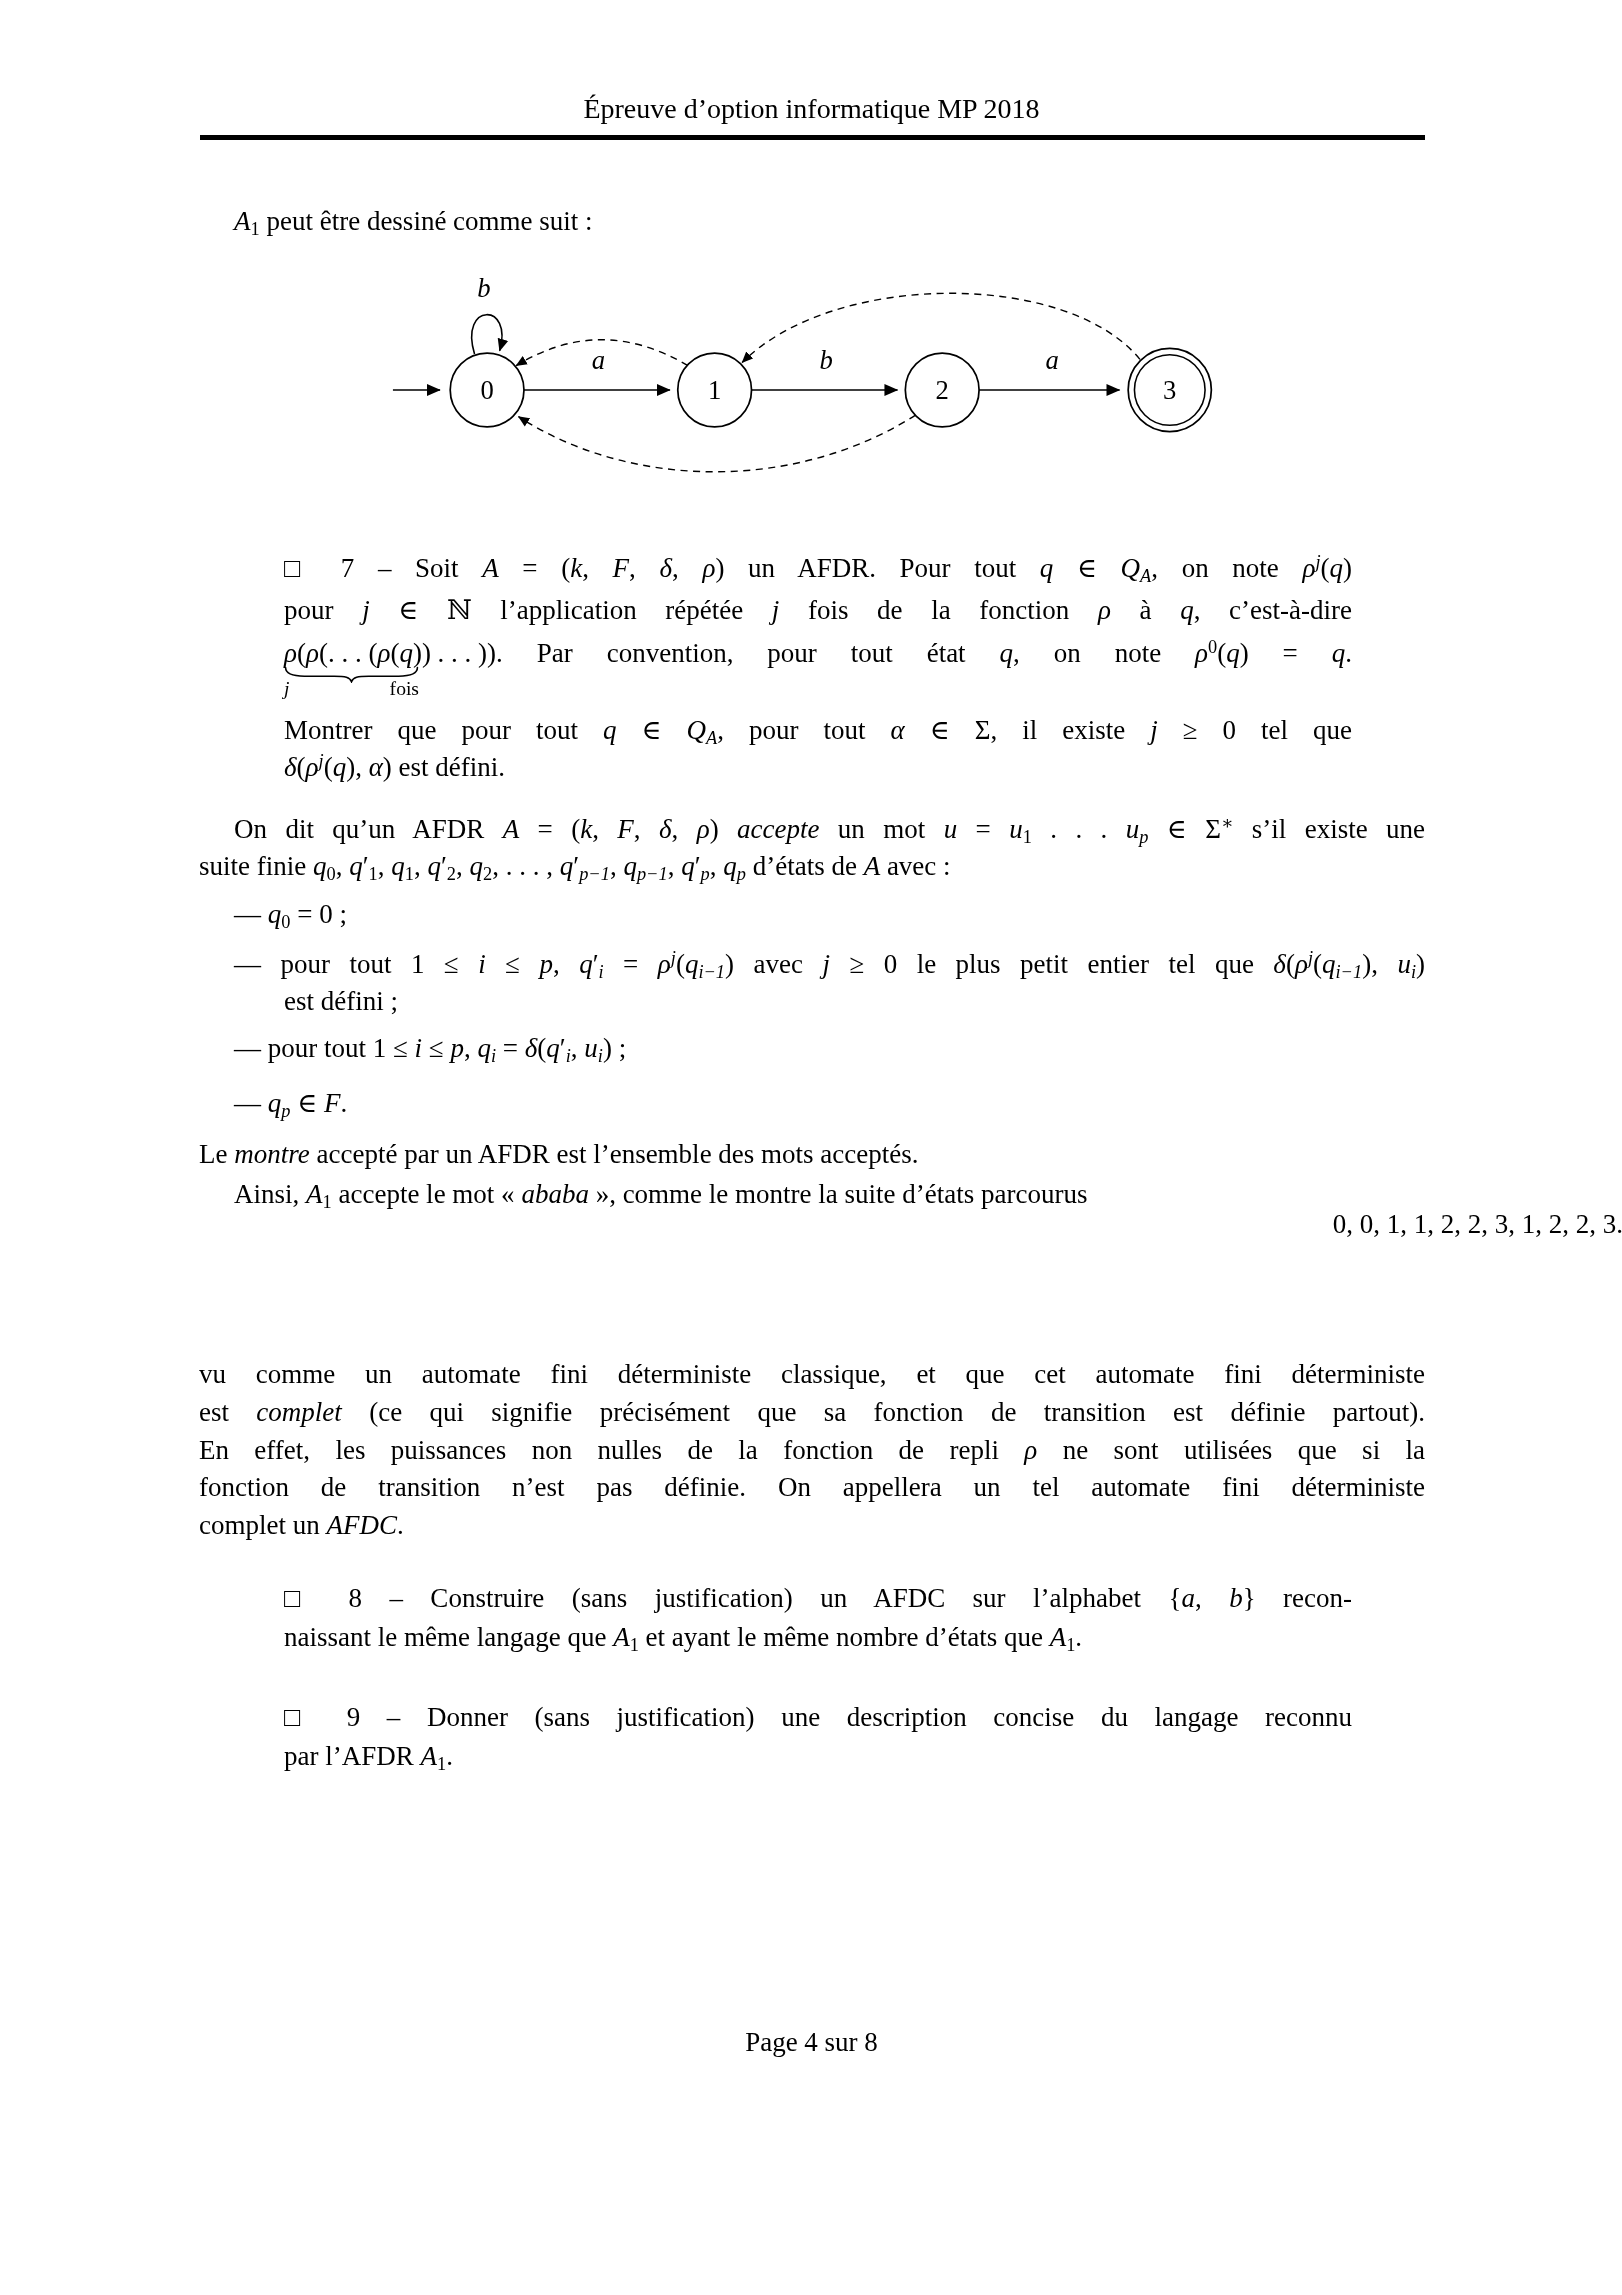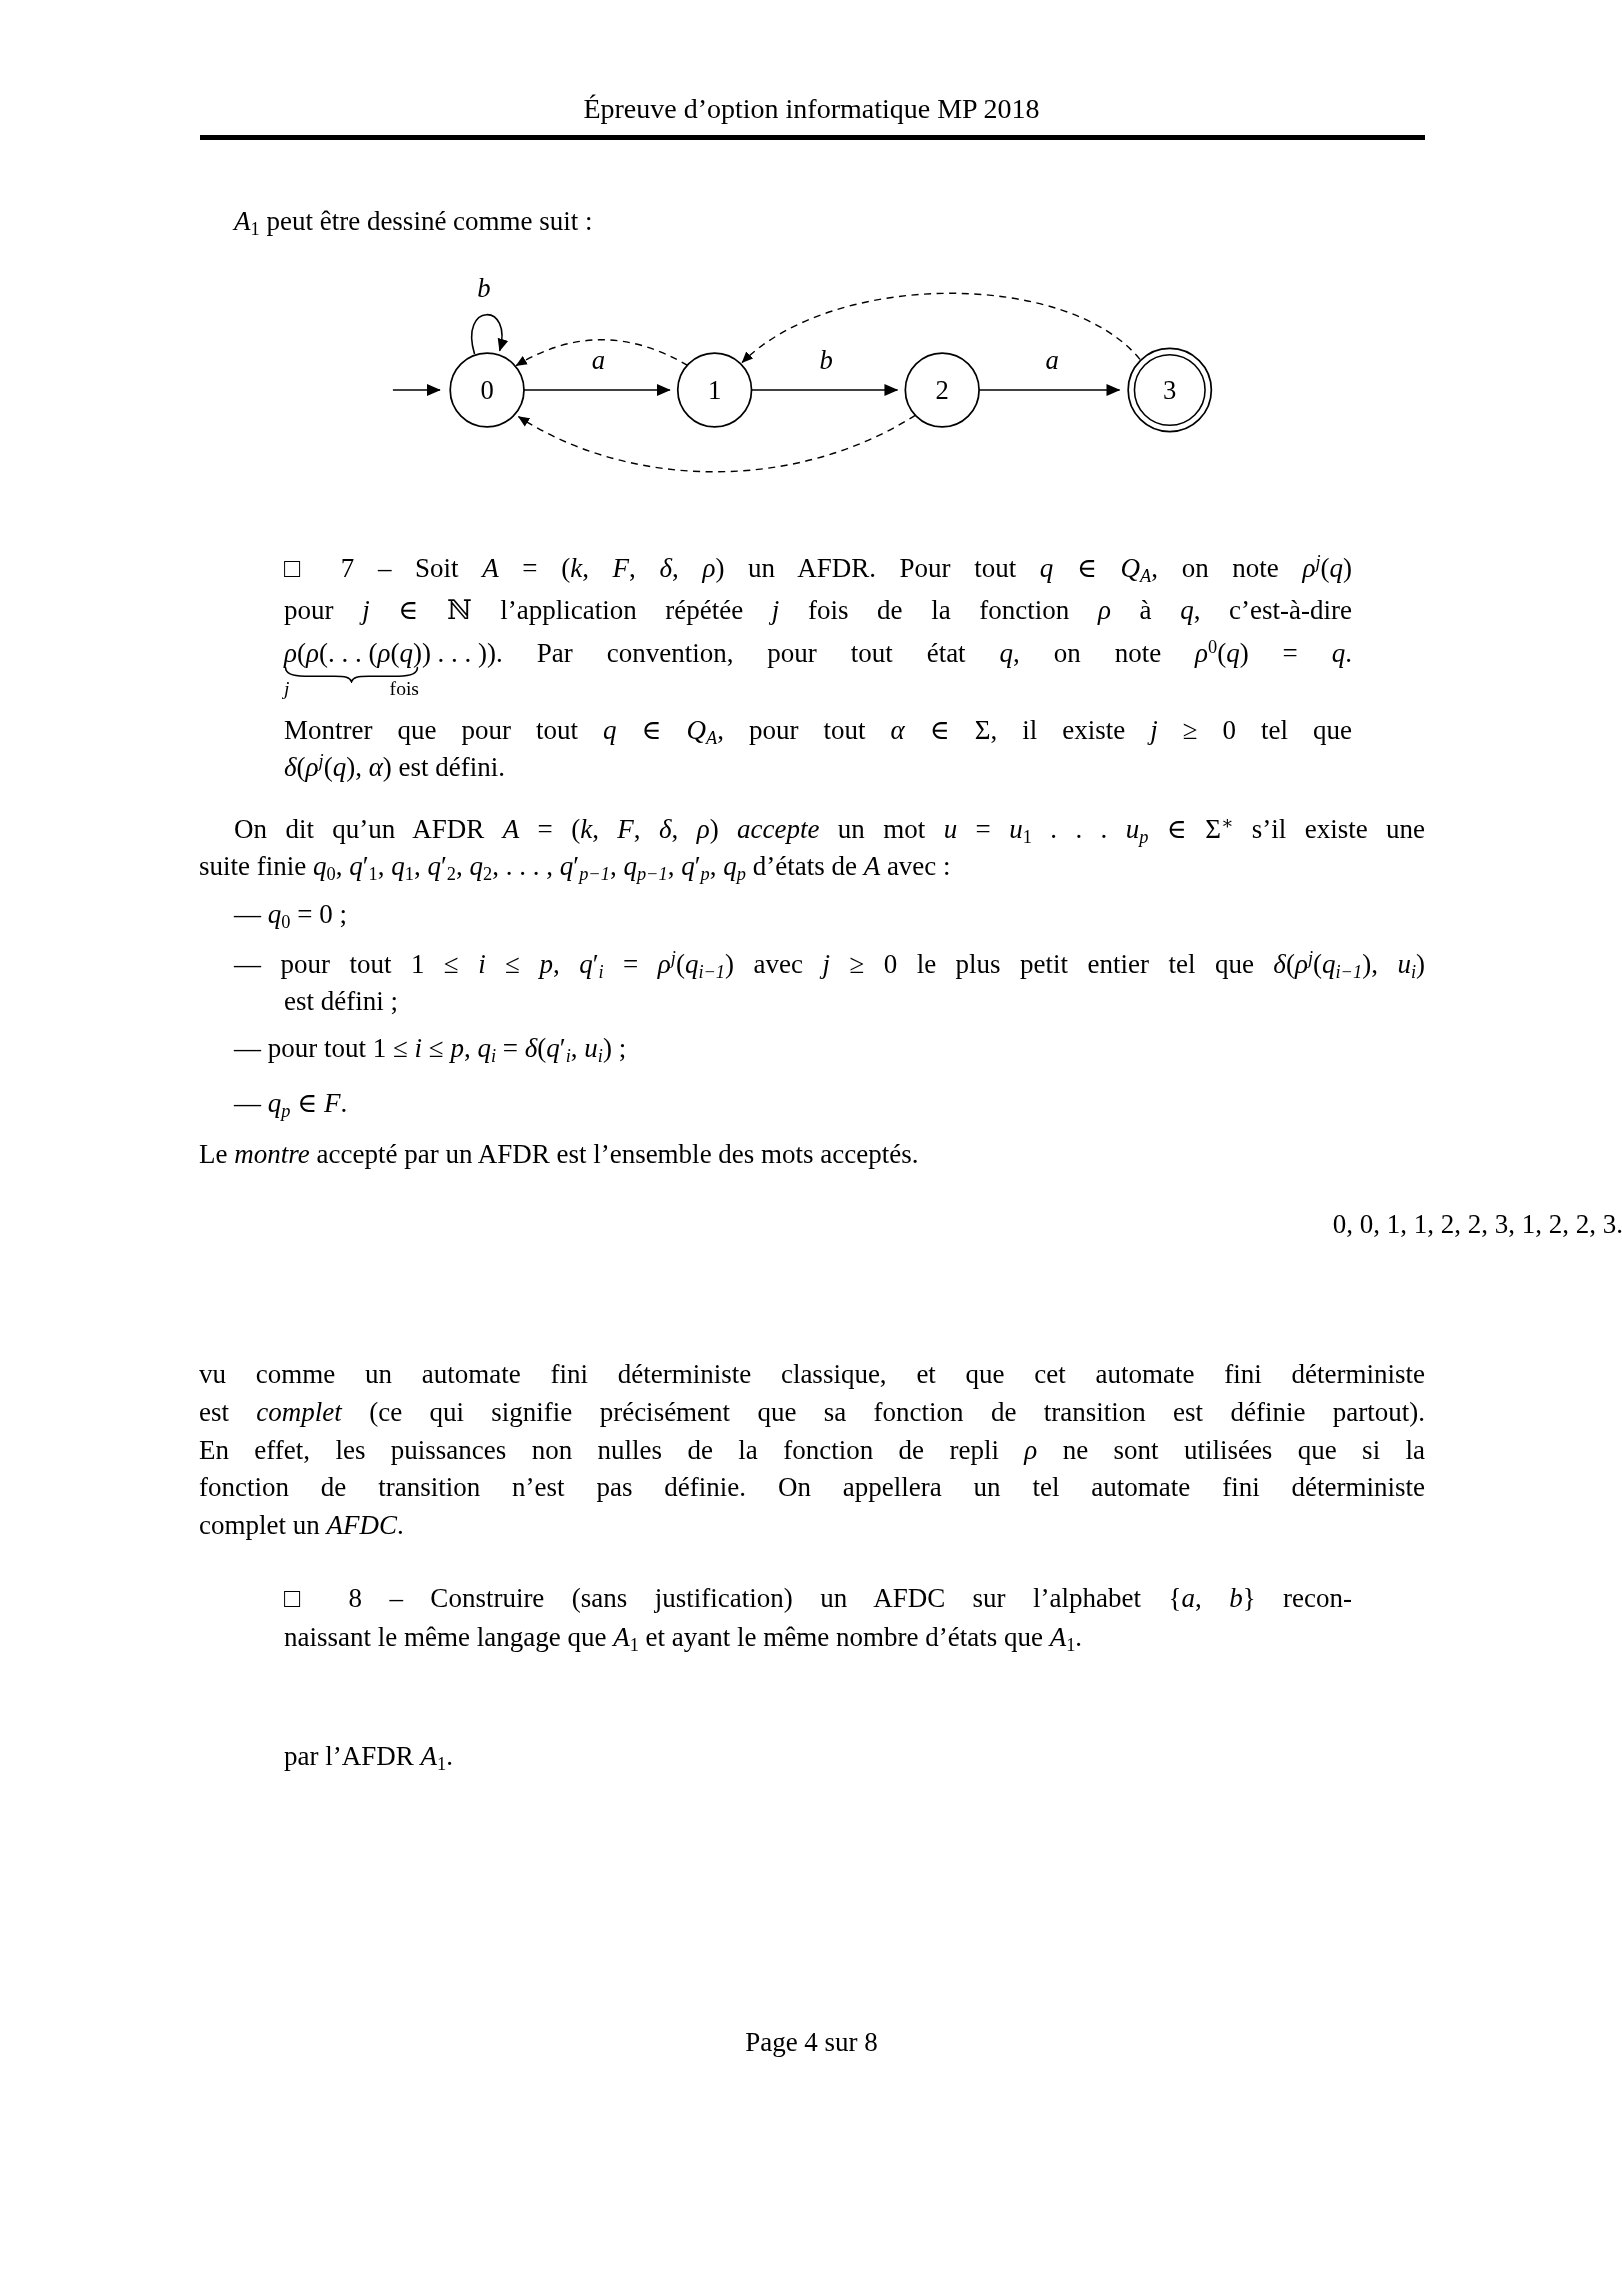--- a/index.html
+++ b/index.html
@@ -96,30 +96,32 @@
   <div class="line j" style="left:234px;top:809px;width:1191px;"><span>On dit qu’un AFDR </span><span class="cal">A</span><span> = (</span><span class="it">k</span><span>, </span><span class="it">F</span><span>, </span><span class="it">δ</span><span>, </span><span class="it">ρ</span><span>) </span><span class="it">accepte</span><span> un mot </span><span class="it">u</span><span> = </span><span class="it">u</span><sub>1</sub><span> . . . </span><span class="it">u</span><sub class="it">p</sub><span> ∈ Σ</span><sup>∗</sup><span> s’il existe une</span></div>
   <div class="line" style="left:199px;top:846px;"><span>suite finie </span><span class="it">q</span><sub>0</sub><span>, </span><span class="it">q</span><span>′</span><sub>1</sub><span>, </span><span class="it">q</span><sub>1</sub><span>, </span><span class="it">q</span><span>′</span><sub>2</sub><span>, </span><span class="it">q</span><sub>2</sub><span>, . . . , </span><span class="it">q</span><span>′</span><sub class="it">p−1</sub><span>, </span><span class="it">q</span><sub class="it">p−1</sub><span>, </span><span class="it">q</span><span>′</span><sub class="it">p</sub><span>, </span><span class="it">q</span><sub class="it">p</sub><span> d’états de </span><span class="cal">A</span><span> avec :</span></div>
 
   <div class="line" style="left:234px;top:894px;"><span>— </span><span class="it">q</span><sub>0</sub><span> = 0 ;</span></div>
   <div class="line j" style="left:234px;top:944px;width:1191px;"><span>— pour tout 1 ≤ </span><span class="it">i</span><span> ≤ </span><span class="it">p</span><span>, </span><span class="it">q</span><span>′</span><sub class="it">i</sub><span> = </span><span class="it">ρ</span><sup class="it">j</sup><span>(</span><span class="it">q</span><sub class="it">i−1</sub><span>) avec </span><span class="it">j</span><span> ≥ 0 le plus petit entier tel que </span><span class="it">δ</span><span>(</span><span class="it">ρ</span><sup class="it">j</sup><span>(</span><span class="it">q</span><sub class="it">i−1</sub><span>), </span><span class="it">u</span><sub class="it">i</sub><span>)</span></div>
   <div class="line" style="left:284px;top:981px;"><span>est défini ;</span></div>
   <div class="line" style="left:234px;top:1028px;"><span>— pour tout 1 ≤ </span><span class="it">i</span><span> ≤ </span><span class="it">p</span><span>, </span><span class="it">q</span><sub class="it">i</sub><span> = </span><span class="it">δ</span><span>(</span><span class="it">q</span><span>′</span><sub class="it">i</sub><span>, </span><span class="it">u</span><sub class="it">i</sub><span>) ;</span></div>
   <div class="line" style="left:234px;top:1083px;"><span>— </span><span class="it">q</span><sub class="it">p</sub><span> ∈ </span><span class="it">F</span><span>.</span></div>
 
   <div class="line" style="left:199px;top:1134px;"><span>Le </span><span class="it">montre</span><span> accepté par un AFDR est l’ensemble des mots acceptés.</span></div>
+  <div class="line" style="left:234px;top:1174px;"><span>Ainsi, </span><span class="cal">A</span><sub>1</sub><span> accepte le mot « </span><span class="it">ababa</span><span> », comme le montre la suite d’états parcourus</span></div>
 
   <div class="line center" style="top:1204px;text-align:right;">0, 0, 1, 1, 2, 2, 3, 1, 2, 2, 3.</div>
 
   <div class="line j" style="left:199px;top:1354px;width:1226px;"><span>vu comme un automate fini déterministe classique, et que cet automate fini déterministe</span></div>
   <div class="line j" style="left:199px;top:1392px;width:1226px;"><span>est </span><span class="it">complet</span><span> (ce qui signifie précisément que sa fonction de transition est définie partout).</span></div>
   <div class="line j" style="left:199px;top:1467px;width:1226px;"><span>fonction de transition n’est pas définie. On appellera un tel automate fini déterministe</span></div>
   <div class="line j" style="left:199px;top:1430px;width:1226px;"><span>En effet, les puissances non nulles de la fonction de repli </span><span class="it">ρ</span><span> ne sont utilisées que si la</span></div>
   <div class="line" style="left:199px;top:1505px;"><span>complet un </span><span class="it">AFDC</span><span>.</span></div>
 
   <div class="line j" style="left:284px;top:1578px;width:1068px;"><span>□ 8 – Construire (sans justification) un AFDC sur l’alphabet {</span><span class="it">a</span><span>, </span><span class="it">b</span><span>} recon-</span></div>
   <div class="line" style="left:284px;top:1617px;"><span>naissant le même langage que </span><span class="cal">A</span><sub>1</sub><span> et ayant le même nombre d’états que </span><span class="cal">A</span><sub>1</sub><span>.</span></div>
 
+  <div class="line j" style="left:284px;top:1697px;width:1068px;"><span>□ 9 – Donner (sans justification) une description concise du langage reconnu</span></div>
   <div class="line" style="left:284px;top:1736px;"><span>par l’AFDR </span><span class="cal">A</span><sub>1</sub><span>.</span></div>
 
   <div class="line center" style="top:2022px;">Page 4 sur 8</div>
 
 </div>
 
 
 </body></html>

